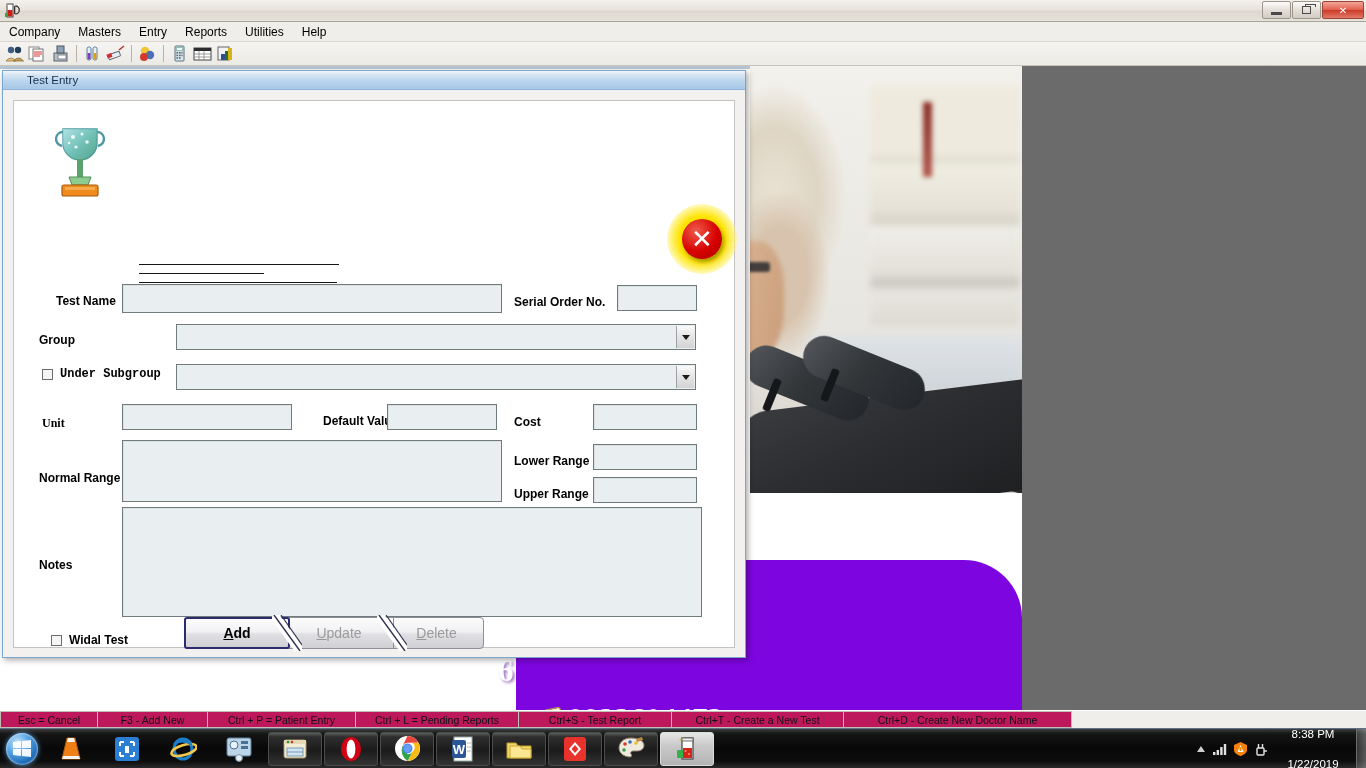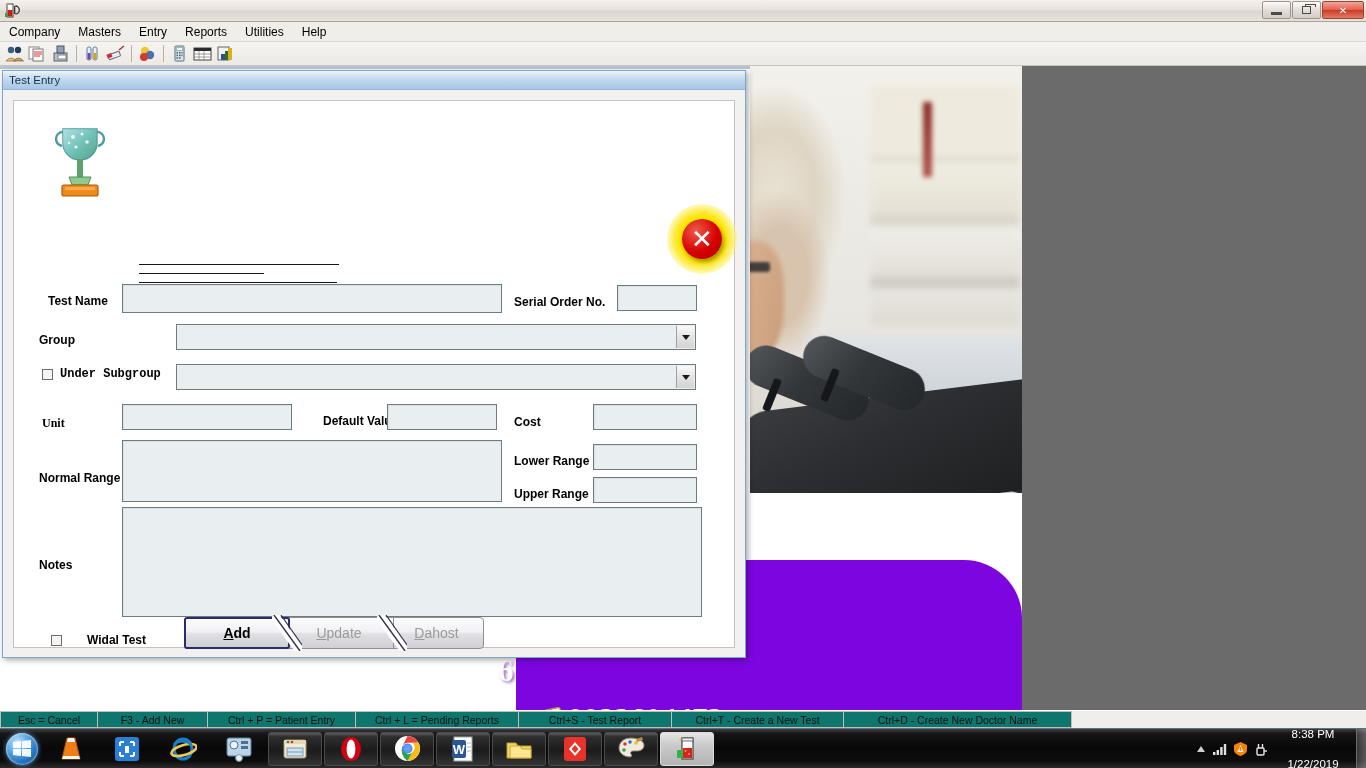--- a/index.html
+++ b/index.html
@@ -163,21 +163,21 @@
     background:#f2f1ef;
     border:1px solid #7ba7cd;
     box-shadow:2px 2px 6px rgba(0,0,0,.35);
   }
   #te-titlebar{
     height:19px;width:100%;
     background:linear-gradient(to bottom,#f2f6fa 0%,#d8e6f4 20%,#b9d3ec 60%,#a6c8e6 100%);
     border-bottom:1px solid #8fb6da;
     display:flex;align-items:center;
   }
-  #te-title{font-size:11.5px;color:#14304d;padding-left:6px;}
+  #te-title{font-size:11.5px;color:#14304d;padding-left:24px;}
   #te-body{
     position:absolute;left:10px;top:29px;width:722px;height:548px;
     background:#ffffff;border:1px solid #c3c3c3;
   }
 
   
   #trophy{
     position:absolute;left:35px;top:22px;width:62px;height:78px;
   }
   #form-title{
@@ -260,21 +260,21 @@
   #sl2{left:193px;}
 
   
   #statusbar{
     position:absolute;left:0;top:710px;width:1366px;height:18px;
     background:#f0eeea;border-top:1px solid #ffffff;
     display:flex;align-items:stretch;
   }
   .sb-cell{
     border:1px solid #c2bdb6;border-left:none;
-    background:#0f766e;
+    background:#be185d;
     display:flex;align-items:center;justify-content:center;
     font-size:10.5px;color:#111;white-space:nowrap;
     font-family:"Liberation Sans", sans-serif;
   }
   .sb-cell:first-child{border-left:1px solid #c2bdb6;}
   #sb-filler{flex:1;background:#f0eeea;}
 
   
   #taskbar{
     position:absolute;left:0;top:728px;width:1366px;height:40px;
@@ -507,21 +507,21 @@
 
     <div class="deco-line" id="dl1"></div>
     <div class="deco-line" id="dl2"></div>
     <div class="deco-line" id="dl3"></div>
     <div class="deco-line" id="dl4"></div>
 
     <div id="close-circle">
       <div class="red glyph">✕</div>
     </div>
 
-    <div class="lbl" style="left:34px;top:193px;">Test Name</div>
+    <div class="lbl" style="left:42px;top:193px;">Test Name</div>
     <input class="fld" style="left: 108px; top: 183px; width: 380px; height: 29px; padding: 0px 4px; font-size: 12px;" value="" placeholder="">
     <div class="lbl" style="left:500px;top:194px;">Serial Order No.</div>
     <input class="fld" style="left: 603px; top: 184px; width: 80px; height: 26px; padding: 0px 4px; font-size: 12px;" value="" placeholder="">
 
     <div class="lbl" style="left:25px;top:232px;">Group</div>
     <div class="combo" style="left:162px;top:223px;width:520px;height:26px;">
       <span style="position:absolute;left:5px;top:5px;font-size:12px;color:#111;"></span>
       <span class="arrow">
           <i></i>
         </span>
@@ -547,31 +547,31 @@
     <textarea class="fld" style="left: 108px; top: 339px; width: 380px; height: 62px; padding: 3px 4px; font-size: 12px; resize: none; font-family: &quot;Liberation Sans&quot;, sans-serif;" placeholder=""></textarea>
     <div class="lbl" style="left:500px;top:353px;">Lower Range</div>
     <input class="fld" style="left: 579px; top: 343px; width: 104px; height: 26px; padding: 0px 4px; font-size: 12px;" value="" placeholder="">
     <div class="lbl" style="left:500px;top:386px;">Upper Range</div>
     <input class="fld" style="left: 579px; top: 376px; width: 104px; height: 26px; padding: 0px 4px; font-size: 12px;" value="" placeholder="">
 
     <div class="lbl" style="left:25px;top:457px;">Notes</div>
     <textarea class="fld" style="left: 108px; top: 406px; width: 580px; height: 110px; padding: 4px; font-size: 12px; resize: none; font-family: &quot;Liberation Sans&quot;, sans-serif;" placeholder=""></textarea>
 
     <div class="cbx" style="left:37px;top:534px;"></div>
-    <div class="lbl" style="left:73px;top:532px;">Widal Test</div>
+    <div class="lbl" style="left:55px;top:532px;">Widal Test</div>
 
     <div id="btnrow">
       <div class="btn3" id="btn-add">
         <span><u>A</u><span>dd</span></span>
       </div>
       <div class="btn3" id="btn-update">
         <span><u>U</u><span>pdate</span></span>
       </div>
       <div class="btn3" id="btn-delete">
-        <span><u>D</u><span>ahost</span></span>
+        <span><u>D</u><span>elete</span></span>
       </div>
       <svg class="slash" id="sl1" viewBox="0 0 30 36">
         <path d="M2 0 L28 36" stroke="#ffffff" stroke-width="9" fill="none"></path>
         <path d="M2 0 L28 36" stroke="#30304f" stroke-width="1.4" fill="none"></path>
         <path d="M9 0 L30 30" stroke="#30304f" stroke-width="1.1" fill="none"></path>
       </svg>
       <svg class="slash" id="sl2" viewBox="0 0 30 36">
         <path d="M2 0 L28 36" stroke="#ffffff" stroke-width="9" fill="none"></path>
         <path d="M2 0 L28 36" stroke="#30304f" stroke-width="1.4" fill="none"></path>
         <path d="M9 0 L30 30" stroke="#30304f" stroke-width="1.1" fill="none"></path>

